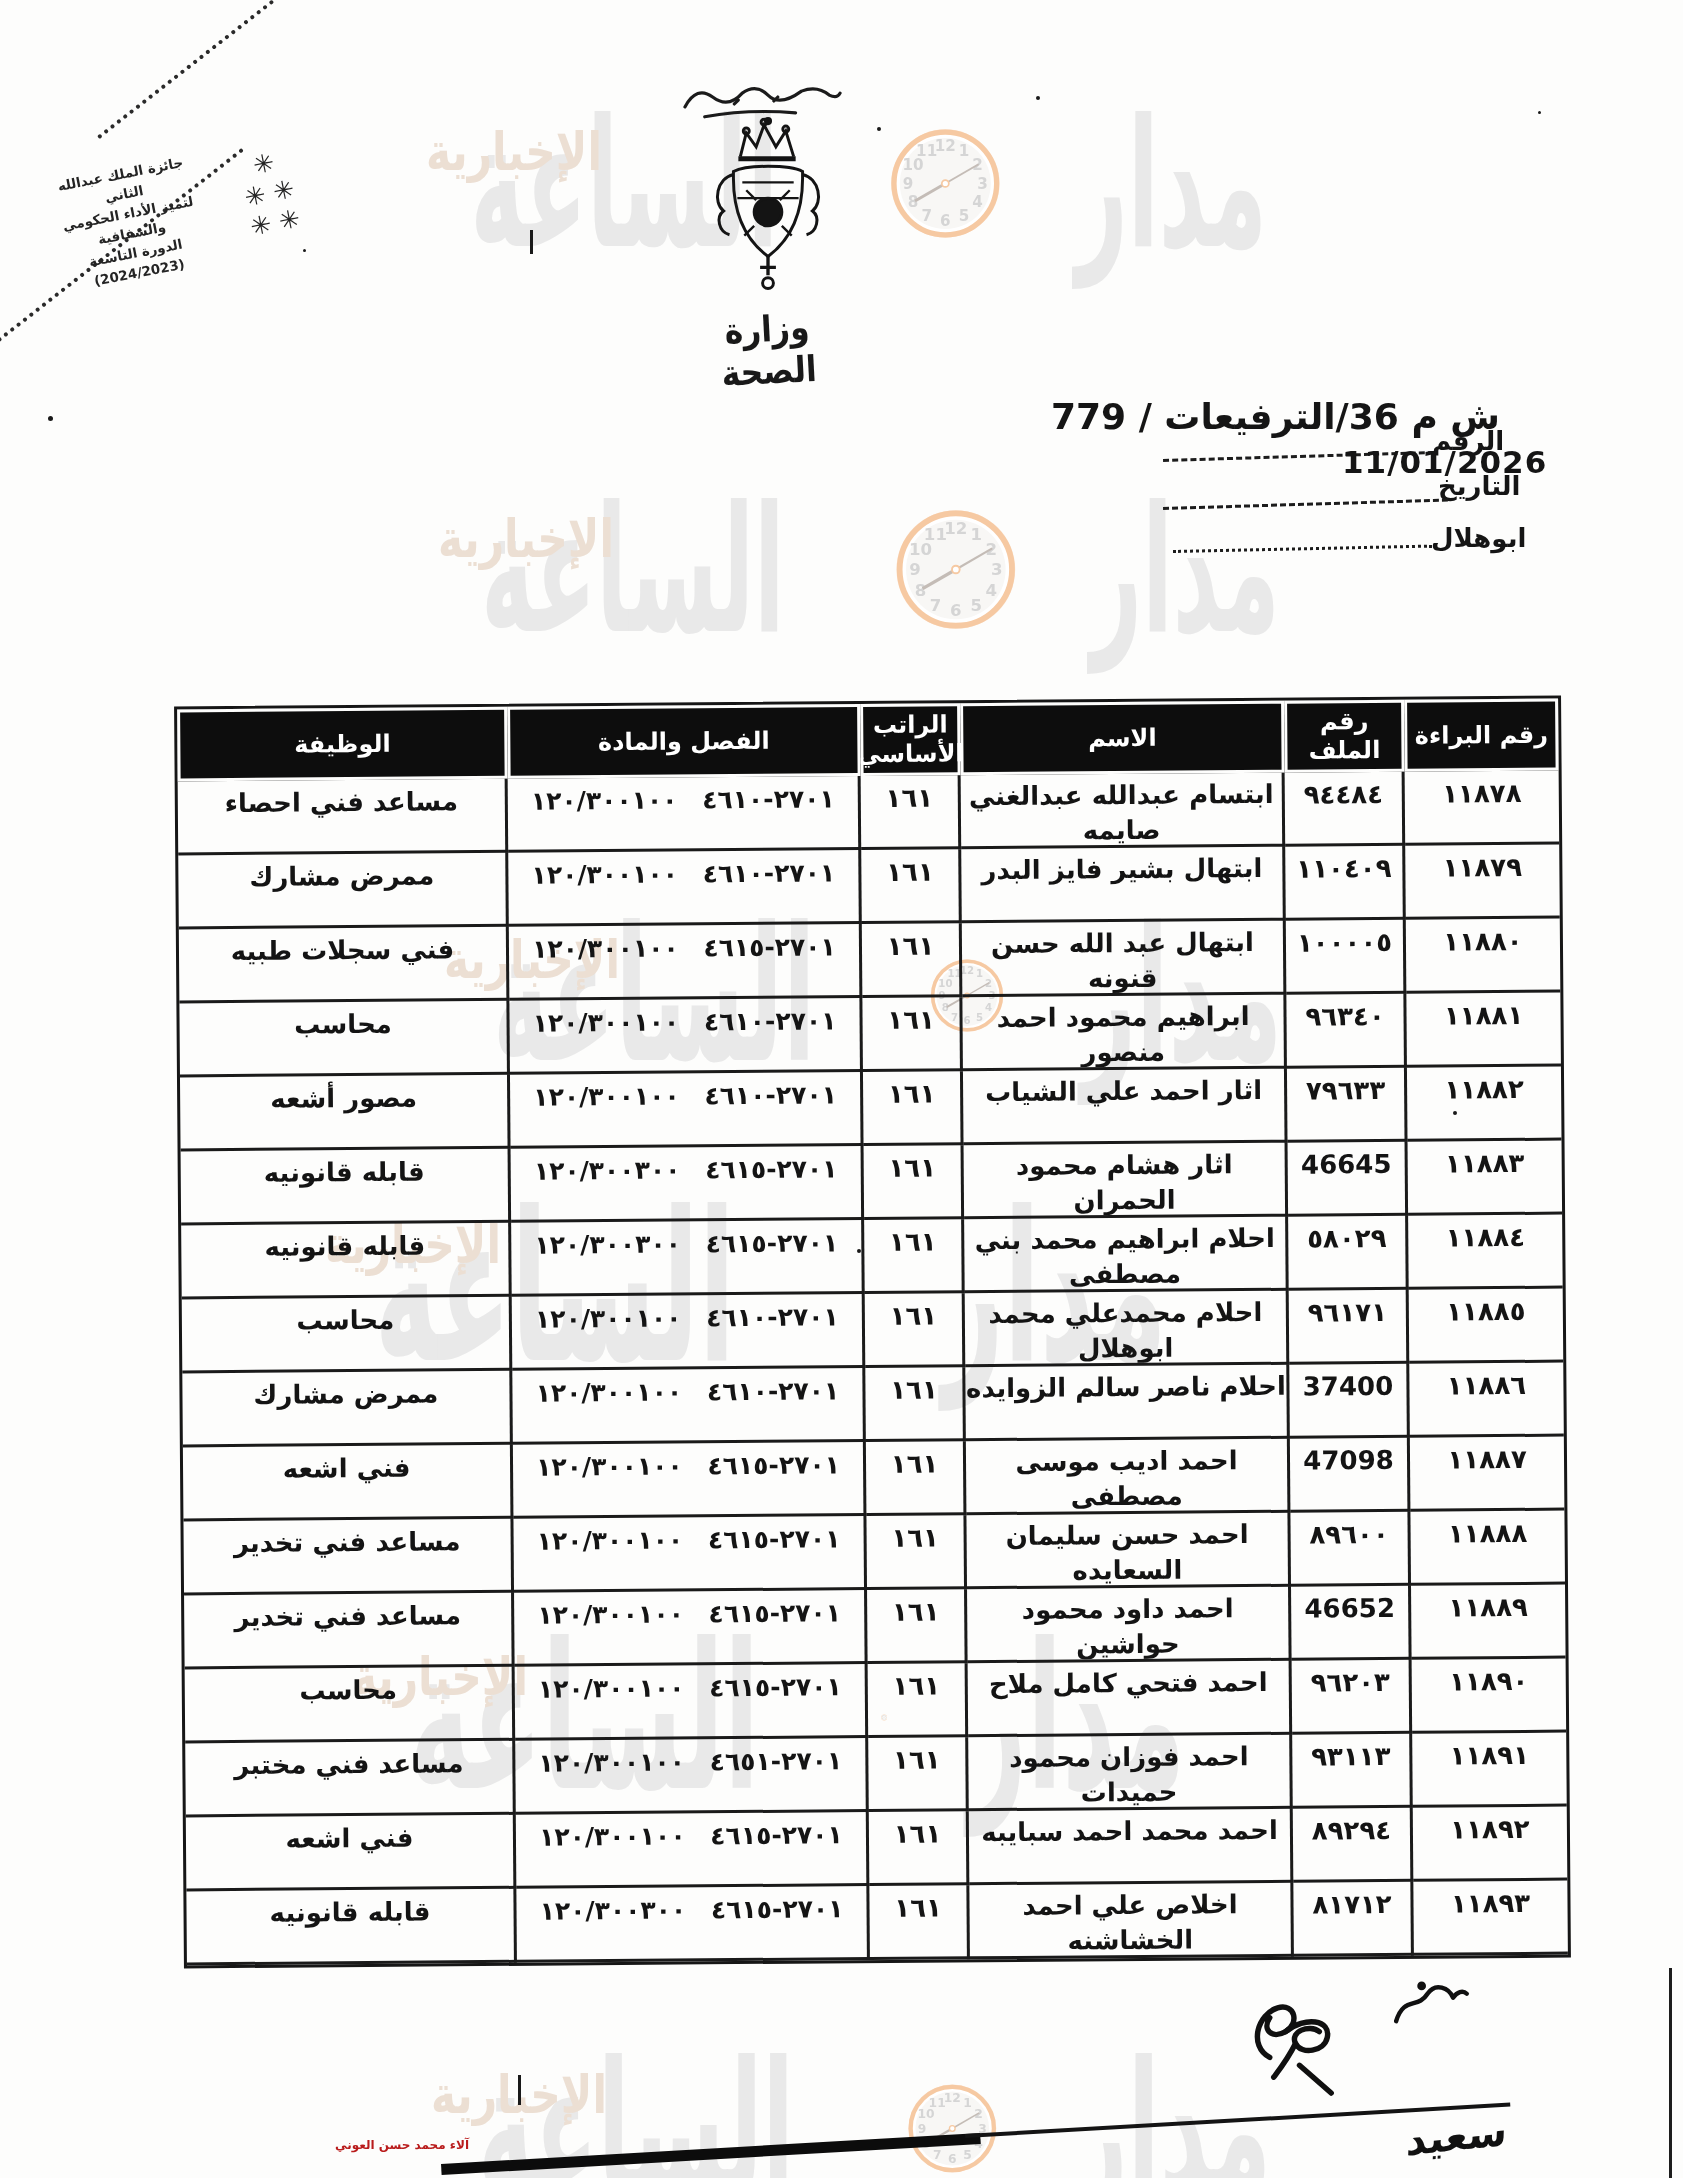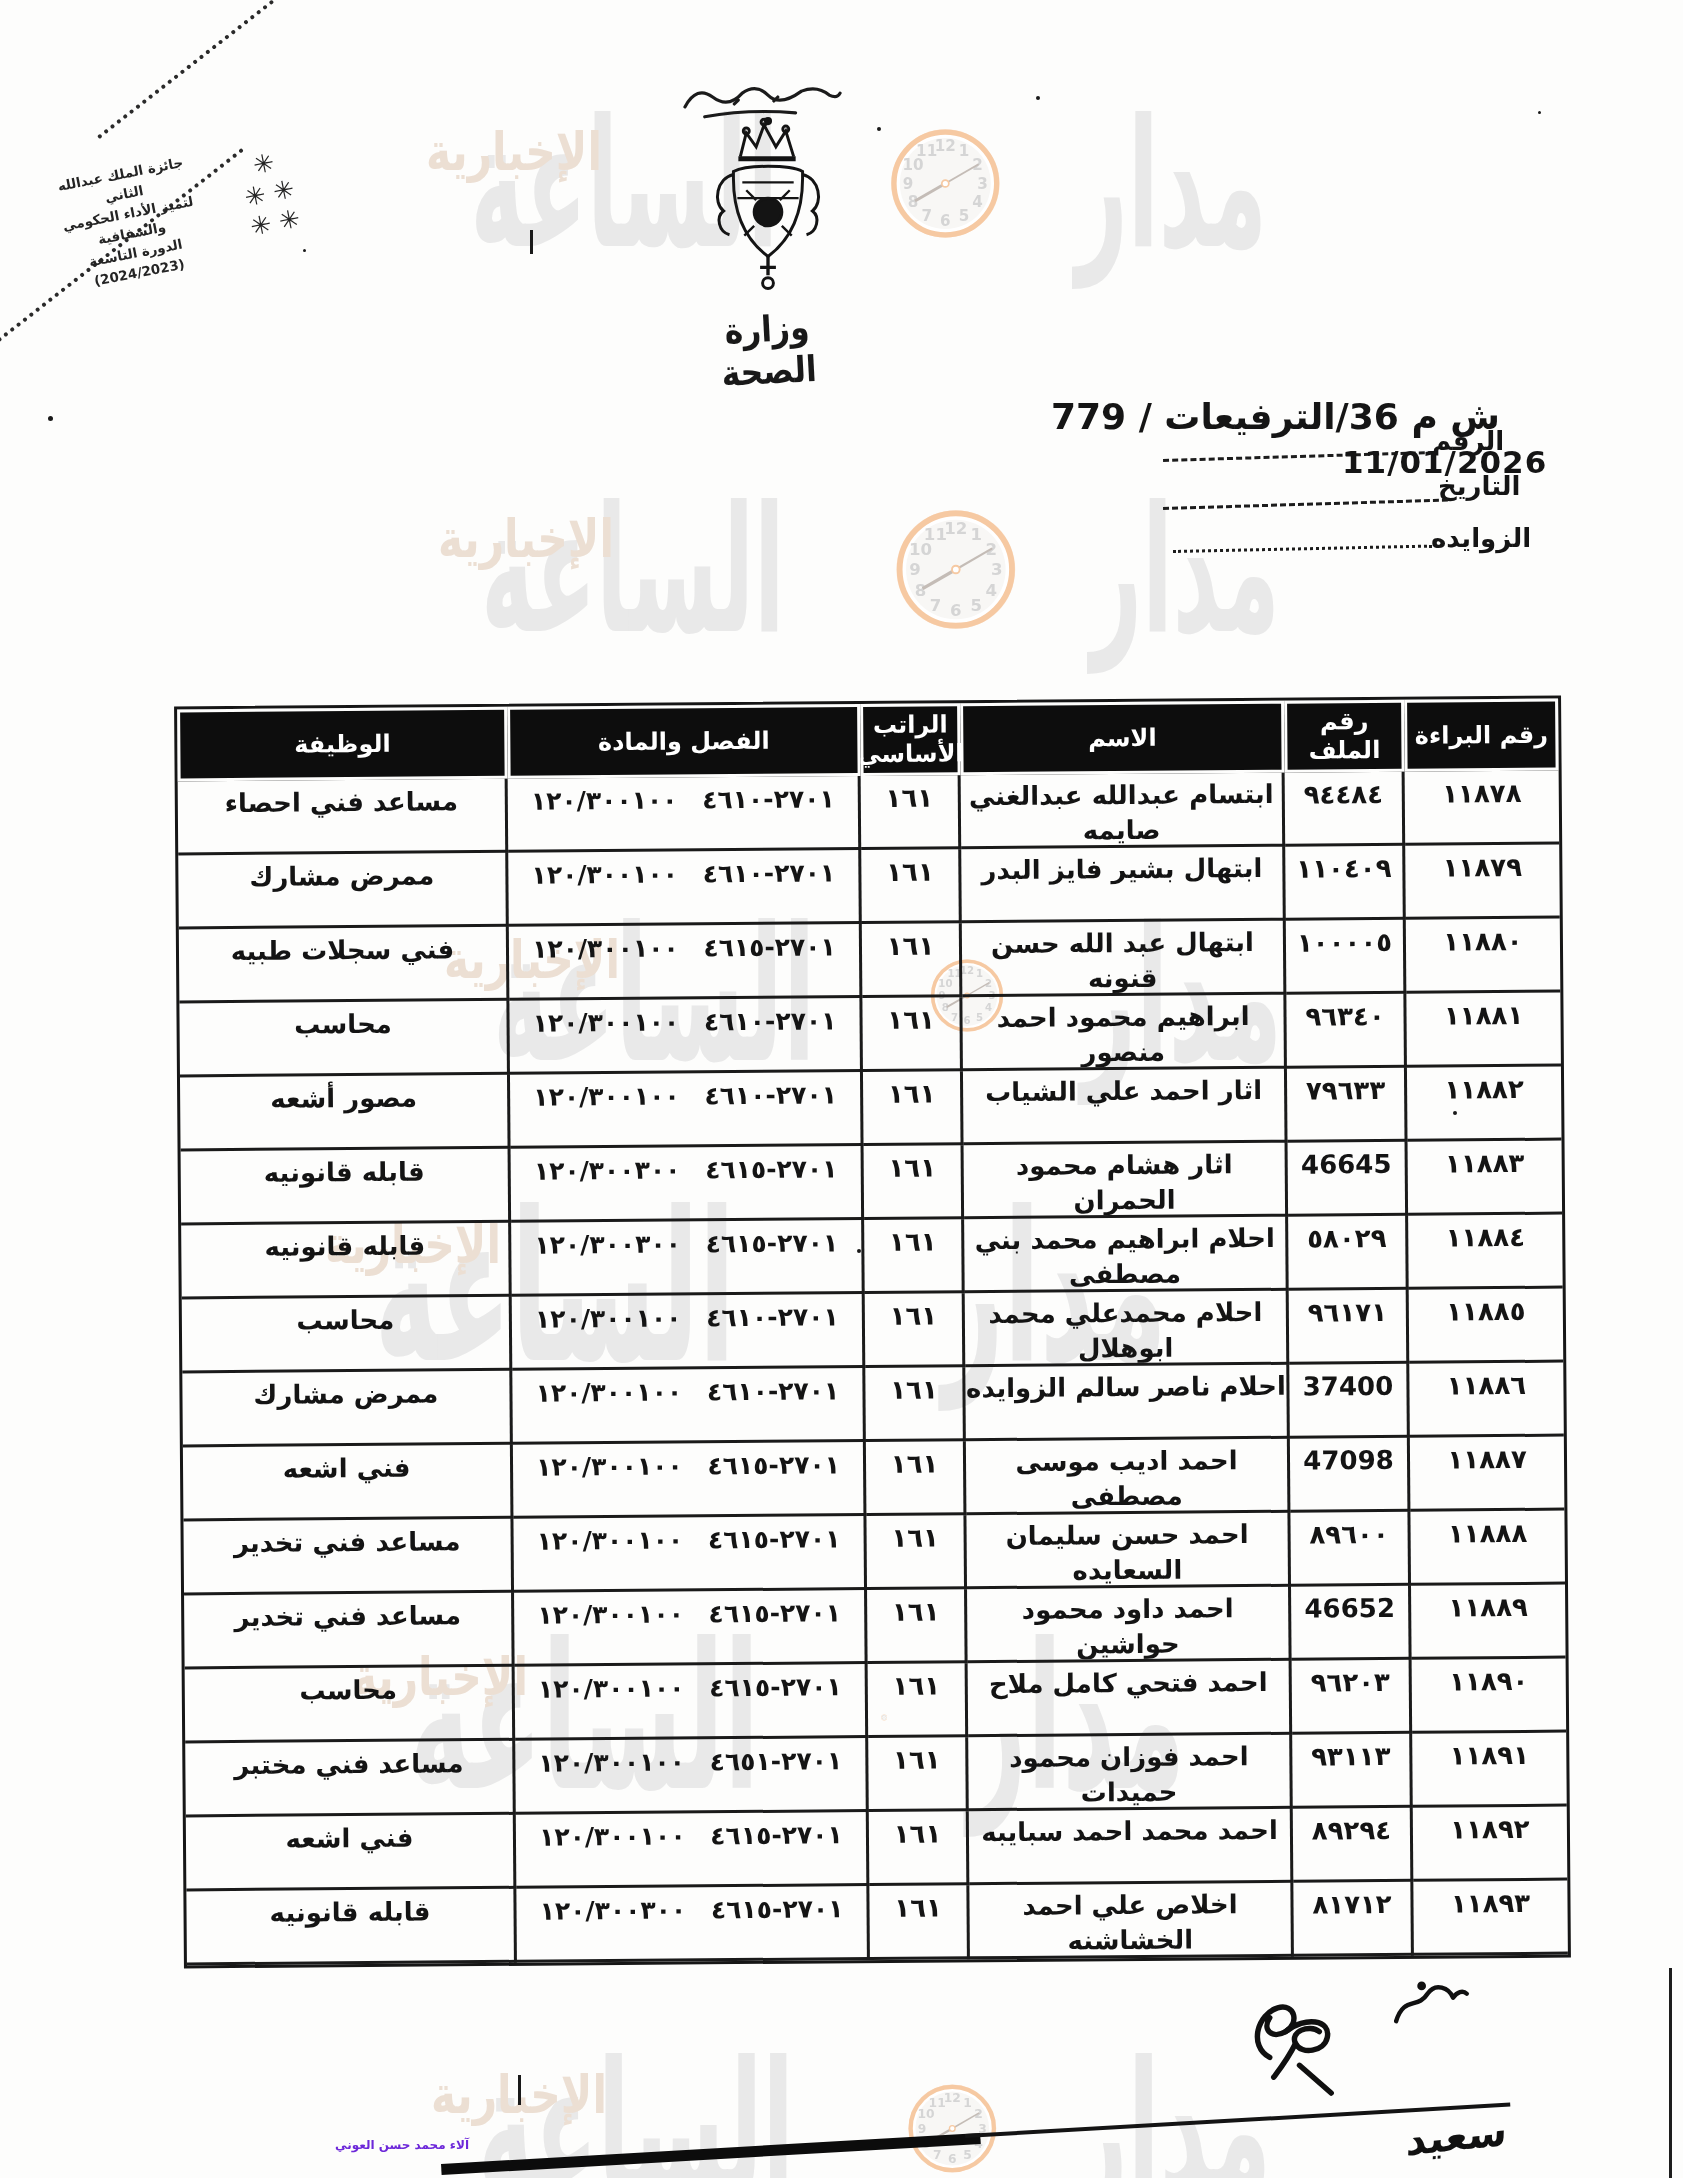--- a/index.html
+++ b/index.html
@@ -50,21 +50,21 @@
   
   .bmark{position:absolute;z-index:3;}
   .handwriting-name{position:absolute;left:1406px;top:2113px;font-size:40px;font-weight:bold;
     color:#111;transform:rotate(-6deg) skewX(-8deg);z-index:3;}
   .edge-vline{position:absolute;left:1669px;top:1968px;width:3px;height:210px;background:#1d1d1d;z-index:3;}
   .diag1{position:absolute;left:441px;top:2164px;width:540px;height:11px;background:#0c0c0c;
     transform:rotate(-3.3deg);transform-origin:left top;z-index:3;}
   .diag2{position:absolute;left:965px;top:2134px;width:546px;height:4px;background:#141414;
     transform:rotate(-3.3deg);transform-origin:left top;z-index:3;}
   .footer-name{position:absolute;left:335px;top:2138px;font-size:12px;font-weight:bold;
-    color:#6d28d9;direction:rtl;z-index:3;}
+    color:#b91c1c;direction:rtl;z-index:3;}
   .speck{position:absolute;background:#191919;border-radius:50%;z-index:3;}
   .tick{position:absolute;background:#191919;z-index:3;}
 </style>
 </head>
 <body>
 
 <div class="page">
 
   <div class="wm-layer" id="wm-layer">
       <div class="wm-unit" style="left: 376px; top: 10px; width: 950px; height: 347px;">
@@ -264,21 +264,21 @@
     </div>
   </div>
 
   <div class="ref-block">
     <div class="ref-item" style="right:183px;top:396px;font-size:36px;">ش م 36/الترفيعات / 779</div>
     <div class="ref-item" style="left:1432px;top:426px;font-size:26px;">الرقم</div>
     <div class="ref-line" style="left:1163px;top:459px;width:271px;transform:rotate(-1.7deg);"></div>
     <div class="ref-item" style="left:1342px;top:444px;font-size:31px;letter-spacing:1px;">11/01/2026</div>
     <div class="ref-item" style="left:1438px;top:471px;font-size:26px;text-align:center;">التاريخ</div>
     <div class="ref-line" style="left:1163px;top:507px;width:285px;transform:rotate(-1.7deg);"></div>
-    <div class="ref-item" style="left:1431px;top:523px;font-size:26px;">الزوايده</div>
+    <div class="ref-item" style="left:1431px;top:523px;font-size:26px;">ابوهلال</div>
     <div class="ref-line dotted" style="left:1173px;top:550px;width:259px;transform:rotate(-1.2deg);"></div>
   </div>
 
   <div class="promo-table" id="promo-table">
       <div class="hcell">رقم البراءة</div>
       <div class="hcell">رقم الملف</div>
       <div class="hcell">الاسم</div>
       <div class="hcell">الراتب الأساسي</div>
       <div class="hcell">الفصل والمادة</div>
       <div class="hcell">الوظيفة</div>

